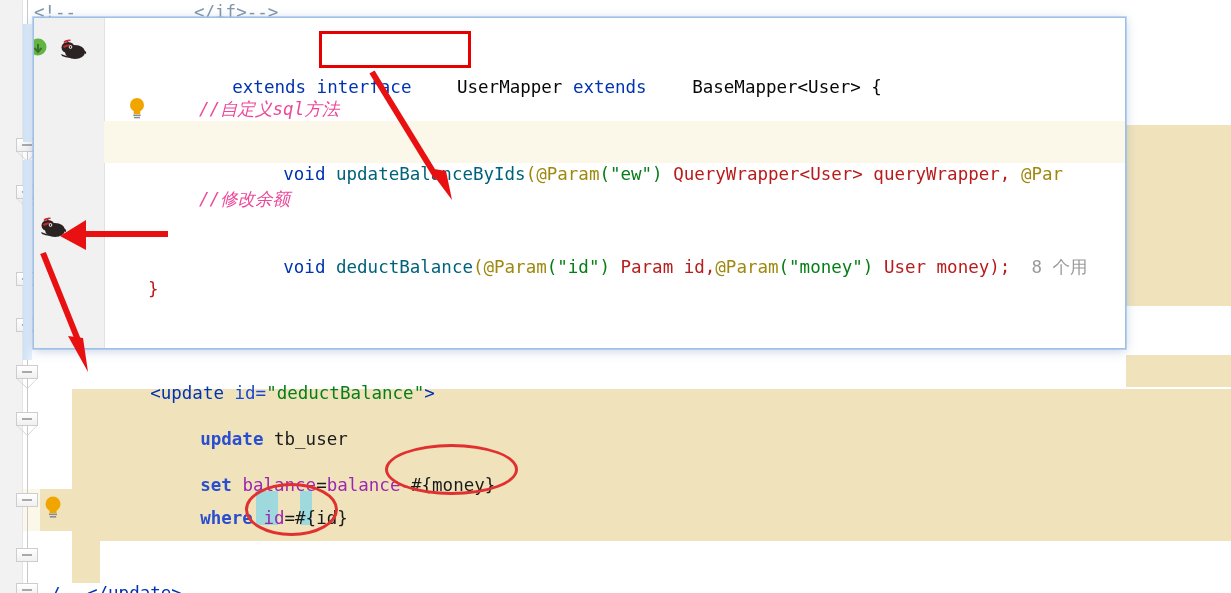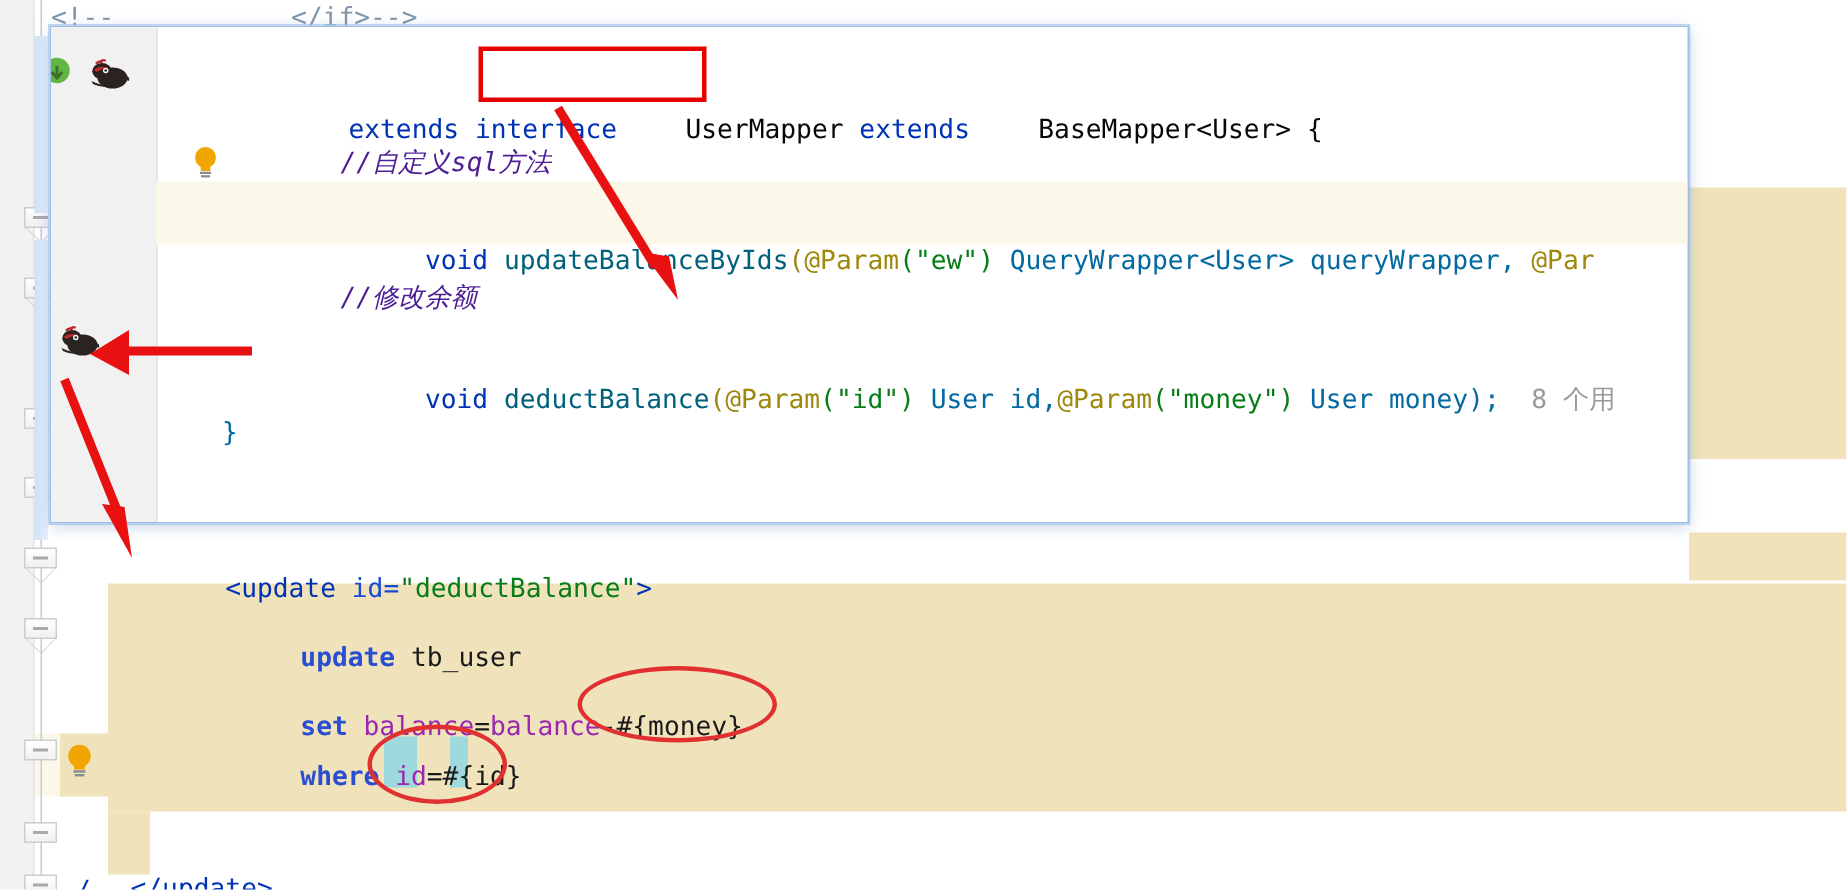--- a/index.html
+++ b/index.html
@@ -48,26 +48,26 @@
     overflow:hidden;
   }
   .popup-gutter{position:absolute;left:0;top:0;width:70px;height:332px;background:#f1f1f1;border-right:1px solid #e2e2e2;}
   .popup-code{position:absolute;left:70px;top:0;right:0;bottom:0;overflow:hidden;}
   .pline{position:absolute;white-space:pre;font-size:17.5px;line-height:22px;}
 
   .rowhl{position:absolute;left:70px;right:0;background:#fbf8ea;}
 
   
   .kw{color:#0033b3;}
-  .plain{color:#0369a1;}
+  .plain{color:#b91c1c;}
   .cls{color:#080808;margin-left:35px;}
   .mth{color:#00627a;}
   .ann{color:#9e880d;}
   .str{color:#067d17;}
-  .cmt{color:#4c1d95;font-style:italic;margin-left:28px;}
+  .cmt{color:#ec4899;font-style:italic;}
   .hint{color:#9a9a9a;}
   .xmltag{color:#0033b3;}
   .xmlattr{color:#174ad4;}
   .xmlval{color:#067d17;}
   .sqlkw{color:#2a4ed0;font-weight:bold;}
   .sqlcol{color:#9c27b0;}
   .sqlplain{color:#1a1a1a;}
   .xmlcmt{color:#8296ab;}
 
   
@@ -227,21 +227,21 @@
 
       <div class="pline cmt" style="left:95px;top:80px;">//自定义sql方法</div>
 
       <div class="pline" style="left:95px;top:123px;">
         <span class="kw">void</span><span class="plain"> </span><span class="mth">updateBalanceByIds</span><span class="ann">(</span><span class="ann">@Param</span><span class="str">("ew")</span><span class="plain"> QueryWrapper&lt;User&gt; </span><span class="plain">queryWrapper</span><span class="plain">, </span><span class="ann">@Par</span>
       </div>
 
       <div class="pline cmt" style="left:95px;top:170px;">//修改余额</div>
 
       <div class="pline" style="left:95px;top:216px;">
-        <span class="kw">void</span><span class="plain"> </span><span class="mth">deductBalance</span><span class="ann">(</span><span class="ann">@Param</span><span class="str">("id")</span><span class="plain"> User id,</span><span class="ann">@Param</span><span class="str">("money")</span><span class="plain"> User money);</span><span class="hint">  </span><span class="hint">8 个用</span>
+        <span class="kw">void</span><span class="plain"> </span><span class="mth">deductBalance</span><span class="ann">(</span><span class="ann">@Param</span><span class="str">("id")</span><span class="plain"> Param id,</span><span class="ann">@Param</span><span class="str">("money")</span><span class="plain"> User money);</span><span class="hint">  </span><span class="hint">8 个用</span>
       </div>
 
       <div class="pline plain" style="left:44px;top:260px;">}</div>
     </div>
   </div>
 
   <div class="redbox" style="left:319px;top:31px;width:152px;height:37px;"></div>
 
   <div class="ellipse" style="left:385px;top:444px;width:133px;height:51px;"></div>
   <div class="ellipse" style="left:245px;top:483px;width:93px;height:53px;"></div>

